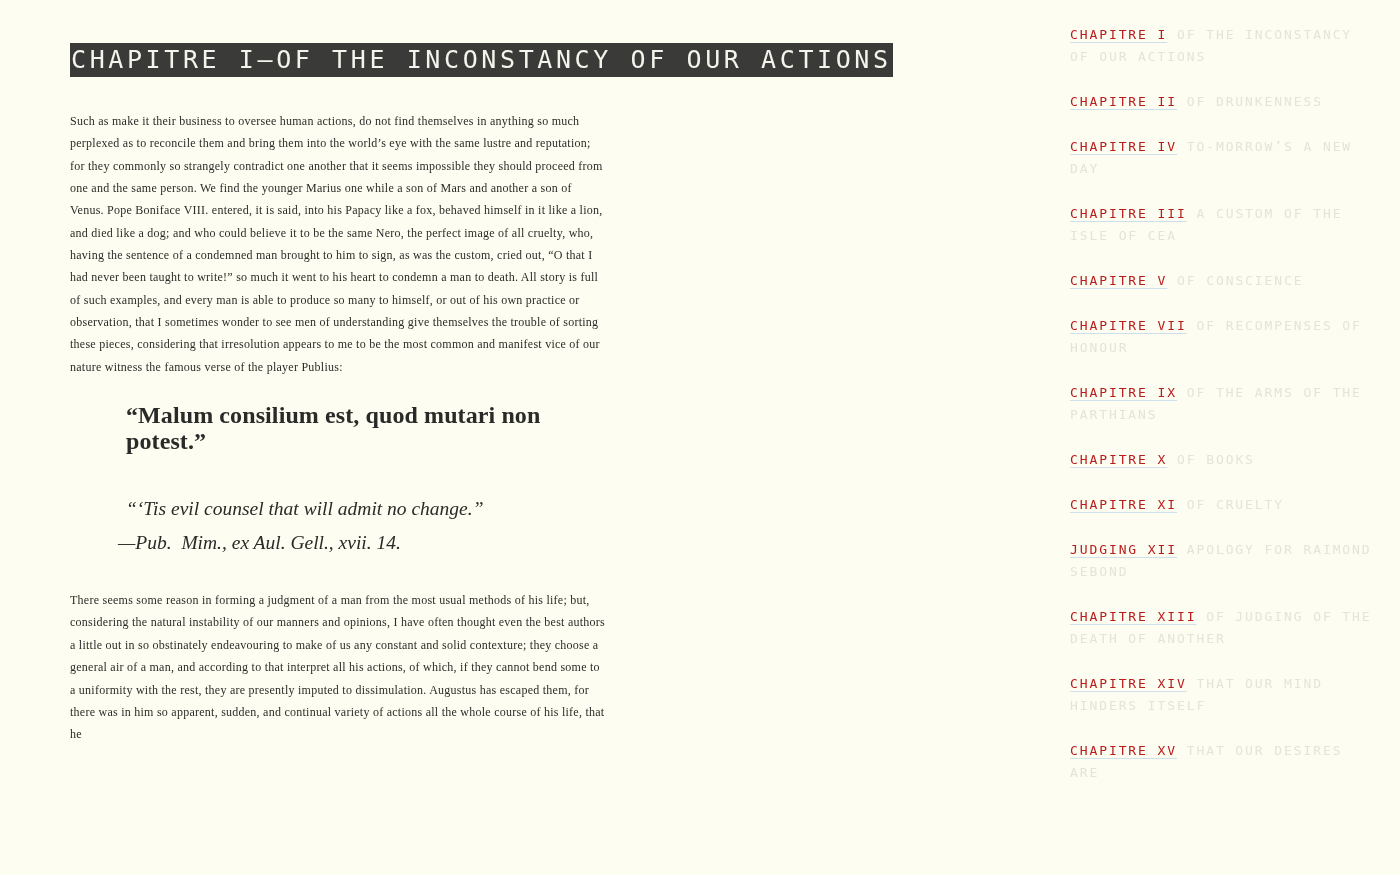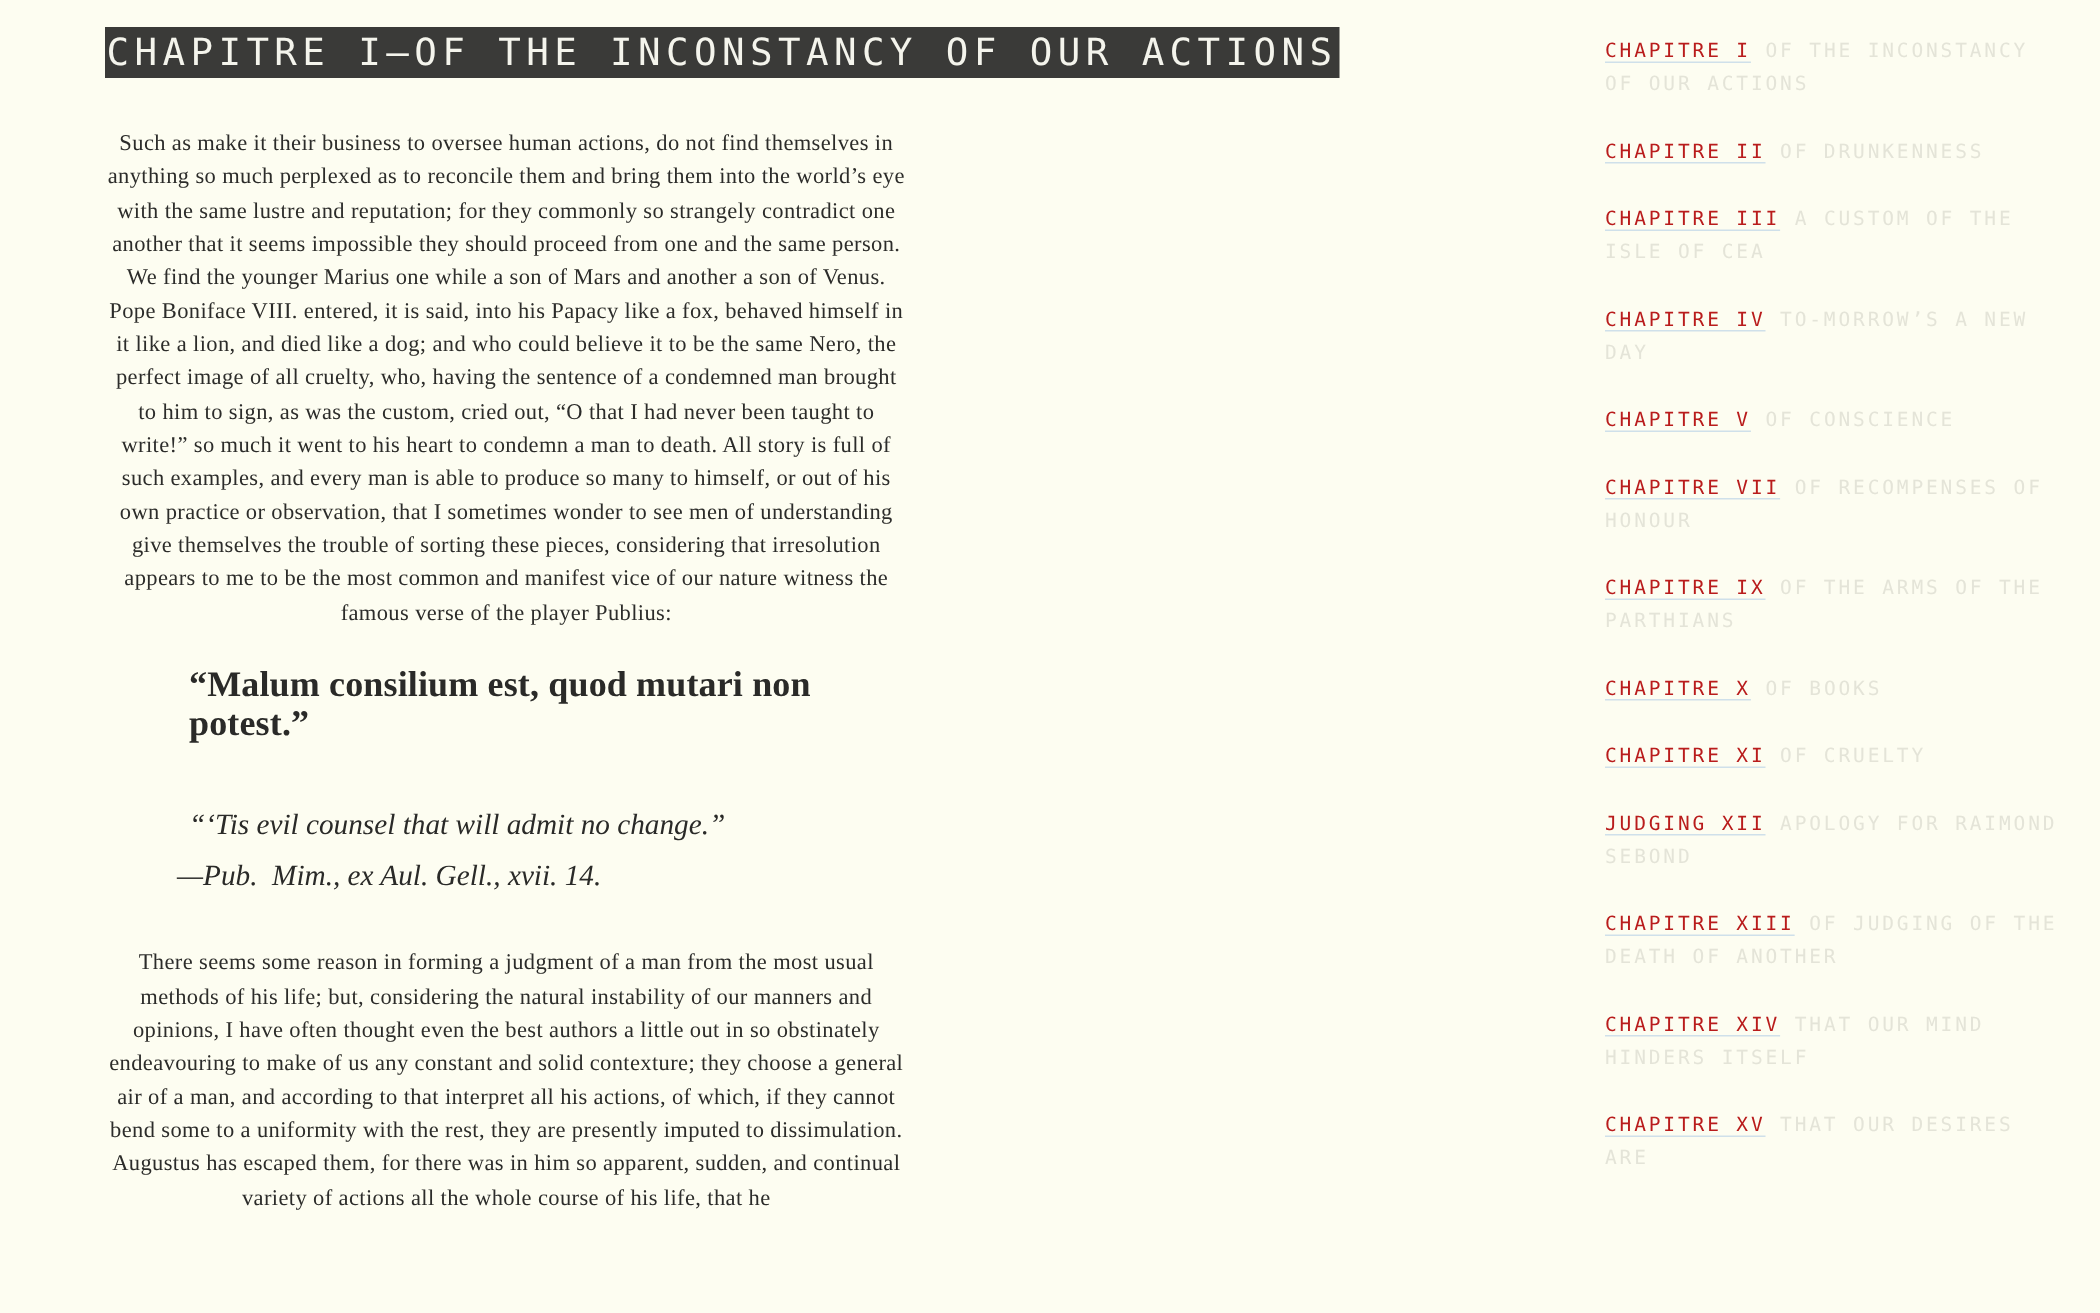--- a/index.html
+++ b/index.html
@@ -11,45 +11,44 @@
       background: #fdfdf1;
     }
     body {
       position: relative;
       font-family: "DejaVu Serif", "Liberation Serif", serif;
       color: #2a2a28;
     }
     .main {
       position: absolute;
       left: 70px;
-      top: 18px;
+      top: 43px;
       width: 540px;
     }
     .chapter-title {
       display: inline-block;
       background: #3a3a38;
       color: #f4f4ec;
       font-family: "DejaVu Sans Mono", "Liberation Mono", monospace;
       font-size: 25px;
       letter-spacing: 3.6px;
       line-height: 34px;
       padding: 0 1px 0 1px;
       margin: 0;
       white-space: nowrap;
       font-weight: normal;
     }
     .para {
       margin: 0;
       font-family: "Liberation Serif", "DejaVu Serif", serif;
-      font-size: 15px;
+      font-size: 12px;
       line-height: 22.35px;
       color: #2c2c2a;
       width: 535px;
       letter-spacing: 0.25px;
-      text-align: center;
     }
     .para.first { margin-top: 33px; }
     .para.second { margin-top: 33px; }
     .quote-latin {
       margin: 24px 0 0 56px;
       font-family: "Liberation Serif", "DejaVu Serif", serif;
       font-size: 24px;
       font-weight: bold;
       letter-spacing: 0.1px;
       color: #2a2a28;
@@ -110,22 +109,22 @@
 
   <div class="quote-english">“‘Tis evil counsel that will admit no change.”</div>
   <div class="quote-cite">—Pub.  Mim., ex Aul. Gell., xvii. 14.</div>
 
   <p class="para second">There seems some reason in forming a judgment of a man from the most usual methods of his life; but, considering the natural instability of our manners and opinions, I have often thought even the best authors a little out in so obstinately endeavouring to make of us any constant and solid contexture; they choose a general air of a man, and according to that interpret all his actions, of which, if they cannot bend some to a uniformity with the rest, they are presently imputed to dissimulation. Augustus has escaped them, for there was in him so apparent, sudden, and continual variety of actions all the whole course of his life, that he</p>
 </div>
 
 <nav class="toc">
   <div class="toc-item"><a class="toc-link">CHAPITRE I</a> <span class="toc-text">OF THE INCONSTANCY OF OUR ACTIONS</span></div>
   <div class="toc-item"><a class="toc-link">CHAPITRE II</a> <span class="toc-text">OF DRUNKENNESS</span></div>
+  <div class="toc-item"><a class="toc-link">CHAPITRE IV</a> <span class="toc-text">TO-MORROW’S A NEW DAY</span></div>
   <div class="toc-item"><a class="toc-link">CHAPITRE III</a> <span class="toc-text">A CUSTOM OF THE ISLE OF CEA</span></div>
-  <div class="toc-item"><a class="toc-link">CHAPITRE IV</a> <span class="toc-text">TO-MORROW’S A NEW DAY</span></div>
   <div class="toc-item"><a class="toc-link">CHAPITRE V</a> <span class="toc-text">OF CONSCIENCE</span></div>
   <div class="toc-item"><a class="toc-link">CHAPITRE VII</a> <span class="toc-text">OF RECOMPENSES OF HONOUR</span></div>
   <div class="toc-item"><a class="toc-link">CHAPITRE IX</a> <span class="toc-text">OF THE ARMS OF THE PARTHIANS</span></div>
   <div class="toc-item"><a class="toc-link">CHAPITRE X</a> <span class="toc-text">OF BOOKS</span></div>
   <div class="toc-item"><a class="toc-link">CHAPITRE XI</a> <span class="toc-text">OF CRUELTY</span></div>
   <div class="toc-item"><a class="toc-link">JUDGING XII</a> <span class="toc-text">APOLOGY FOR RAIMOND SEBOND</span></div>
   <div class="toc-item"><a class="toc-link">CHAPITRE XIII</a> <span class="toc-text">OF JUDGING OF THE DEATH OF ANOTHER</span></div>
   <div class="toc-item"><a class="toc-link">CHAPITRE XIV</a> <span class="toc-text">THAT OUR MIND HINDERS ITSELF</span></div>
   <div class="toc-item"><a class="toc-link">CHAPITRE XV</a> <span class="toc-text">THAT OUR DESIRES ARE</span></div>
 </nav>

